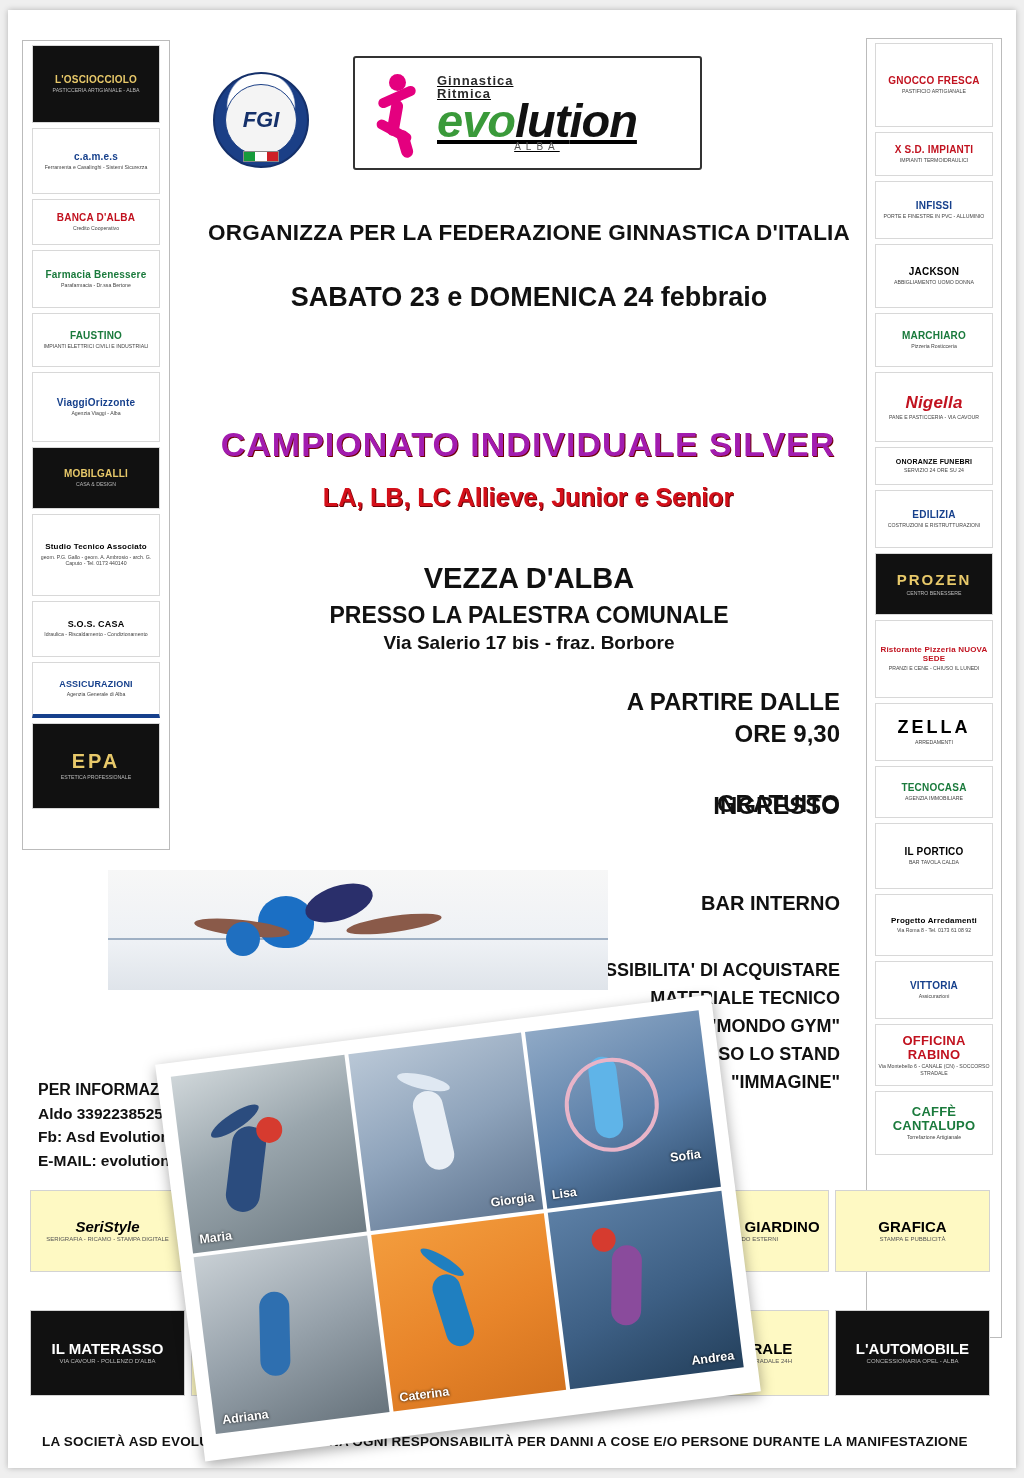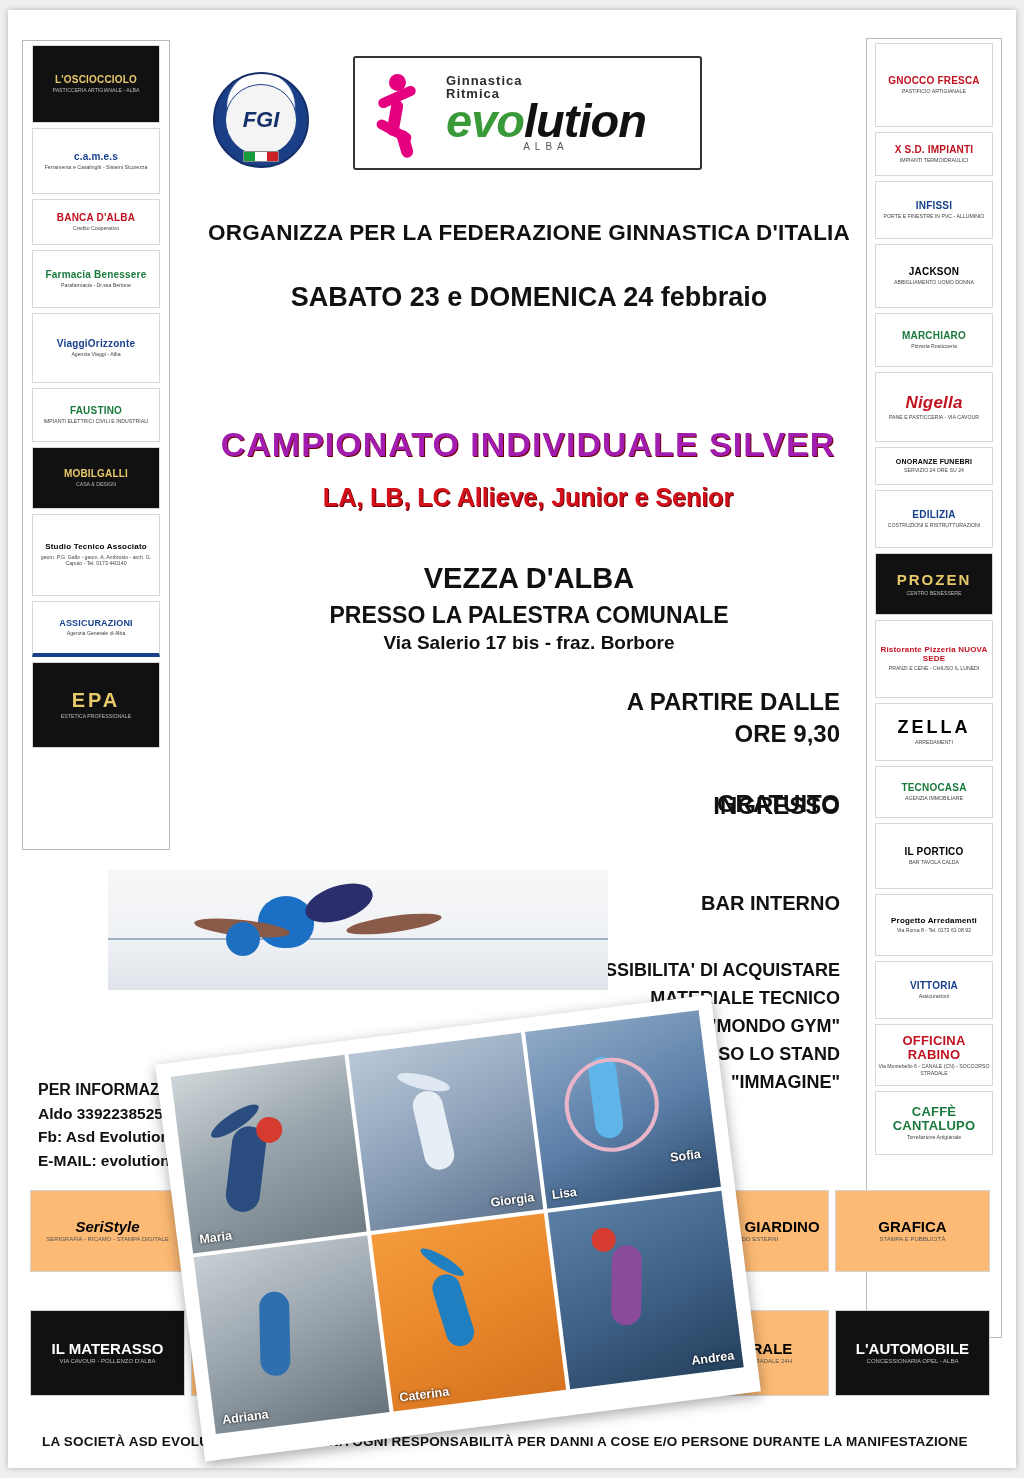--- a/index.html
+++ b/index.html
@@ -50,21 +50,21 @@
     display:flex;align-items:center;justify-content:flex-start;
   }
   .logo-fig{
     width:66px;height:86px;margin-left:14px;position:relative;flex:0 0 auto;
   }
   .logo-fig .b1{position:absolute;left:20px;top:4px;width:17px;height:17px;border-radius:50%;background:#e4007f;}
   .logo-fig .b2{position:absolute;left:8px;top:22px;width:40px;height:10px;background:#e4007f;transform:rotate(-24deg);border-radius:5px;}
   .logo-fig .b3{position:absolute;left:20px;top:30px;width:12px;height:36px;background:#e4007f;transform:rotate(10deg);border-radius:6px;}
   .logo-fig .b4{position:absolute;left:6px;top:56px;width:38px;height:10px;background:#e4007f;transform:rotate(28deg);border-radius:5px;}
   .logo-fig .b5{position:absolute;left:30px;top:60px;width:12px;height:28px;background:#e4007f;transform:rotate(-16deg);border-radius:6px;}
-  .logo-txt{margin-left:11px;}
+  .logo-txt{margin-left:2px;text-decoration:underline;}
   .logo-sub{font-size:13px;color:#2b2b2b;font-weight:bold;letter-spacing:1px;line-height:1.05;}
   .logo-main{
     font-size:47px;font-weight:bold;font-style:italic;color:#111;
     letter-spacing:-1px;line-height:.95;margin-top:-2px;
   }
   .logo-main .grn{color:#3a9a3a;}
   .logo-alba{
     font-size:10px;letter-spacing:5px;color:#555;text-align:center;margin-top:-2px;
   }
 
@@ -152,21 +152,21 @@
   }
   .info .t{font-size:16px;}
 
   
   .bot-row{
     position:absolute;left:22px;width:960px;display:flex;gap:6px;align-items:center;
   }
   .row1{top:1180px;height:82px;}
   .row2{top:1300px;height:86px;}
   .bad{
-    flex:1;height:100%;border:1px solid #d3d3d3;background:#fdba74;
+    flex:1;height:100%;border:1px solid #d3d3d3;background:#fef9c3;
     display:flex;flex-direction:column;align-items:center;justify-content:center;text-align:center;
     overflow:hidden;padding:2px;box-sizing:border-box;
   }
   .bad .nm{font-size:15px;font-weight:bold;line-height:1.05;}
   .bad .sb{font-size:6px;color:#555;margin-top:2px;line-height:1.2;}
   .bad.dark{background:#111;}
   .bad.dark .nm{color:#fff;}
   .bad.dark .sb{color:#bbb;}
   .disclaimer{
     position:absolute;left:34px;top:1424px;width:940px;
@@ -214,35 +214,39 @@
       <div class="sb">Ferramenta e Casalinghi - Sistemi Sicurezza</div>
     </div>
     <div class="ad red" style="height:46px">
       <div class="nm">BANCA D'ALBA</div>
       <div class="sb">Credito Cooperativo</div>
     </div>
     <div class="ad green" style="height:58px">
       <div class="nm">Farmacia Benessere</div>
       <div class="sb">Parafarmacia - Dr.ssa Bertone</div>
     </div>
+    <div class="ad green" style="height:54px">
+      <div class="nm">FAUSTINO</div>
+      <div class="sb">IMPIANTI ELETTRICI CIVILI E INDUSTRIALI</div>
+    </div>
     <div class="ad blue" style="height:70px">
       <div class="nm">ViaggiOrizzonte</div>
       <div class="sb">Agenzia Viaggi - Alba</div>
     </div>
-    <div class="ad green" style="height:54px">
-      <div class="nm">FAUSTINO</div>
-      <div class="sb">IMPIANTI ELETTRICI CIVILI E INDUSTRIALI</div>
-    </div>
     <div class="ad dark" style="height:62px">
       <div class="nm">MOBILGALLI</div>
       <div class="sb">CASA &amp; DESIGN</div>
     </div>
     <div class="ad" style="height:82px">
       <div class="nm" style="font-size:8px">Studio Tecnico Associato</div>
       <div class="sb">geom. P.G. Gallo - geom. A. Ambrosio - arch. G. Caputo - Tel. 0173 440140</div>
+    </div>
+    <div class="ad" style="height:56px">
+      <div class="nm" style="font-size:9px">S.O.S. CASA</div>
+      <div class="sb">Idraulica - Riscaldamento - Condizionamento</div>
     </div>
     <div class="ad blue" style="height:56px;border-bottom:4px solid #16408c">
       <div class="nm" style="font-size:9px">ASSICURAZIONI</div>
       <div class="sb">Agenzia Generale di Alba</div>
     </div>
     <div class="ad dark" style="height:86px">
       <div class="nm" style="font-size:20px;letter-spacing:3px">EPA</div>
       <div class="sb">ESTETICA PROFESSIONALE</div>
     </div>
   </div>

